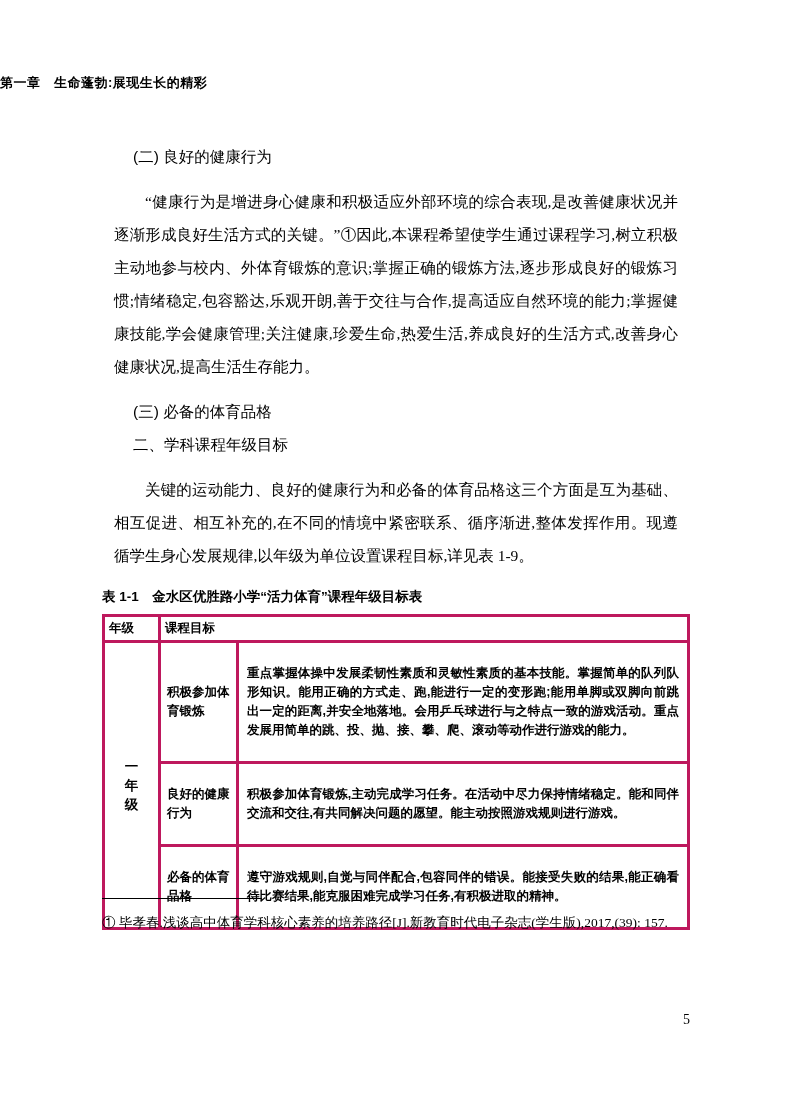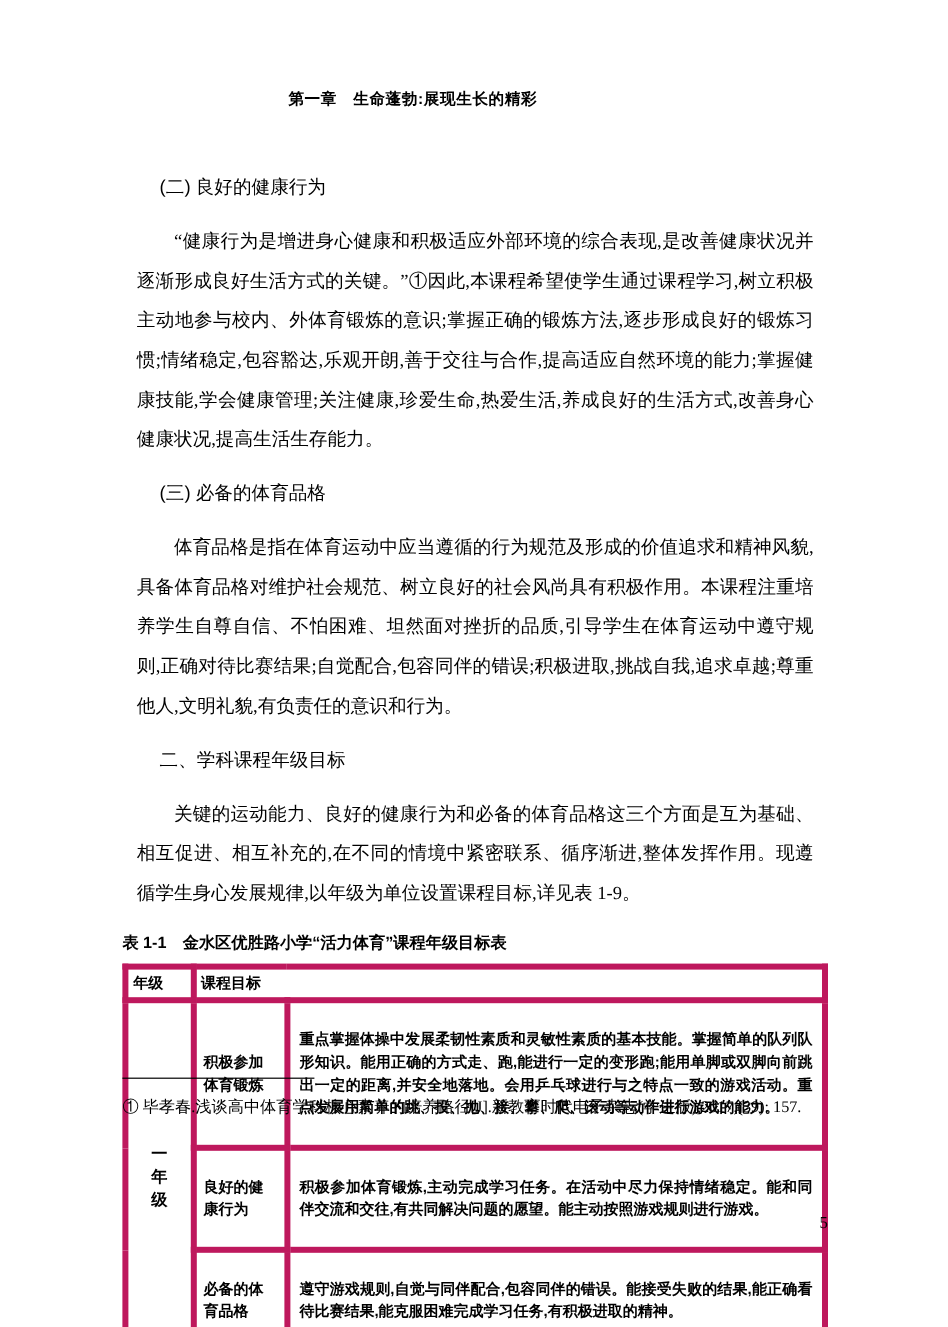--- a/index.html
+++ b/index.html
@@ -10,21 +10,21 @@
     height: 1106px;
     background: #ffffff;
     color: #111;
     overflow: hidden;
   }
   .running-header {
     position: absolute;
     top: 74px;
     left: 0;
     right: 102px;
-    text-align: center;
+    text-align: left;
     font-family: "Liberation Sans", sans-serif;
     font-weight: bold;
     font-size: 13px;
     letter-spacing: 0.5px;
     color: #000;
   }
   .content {
     position: absolute;
     left: 102px;
     top: 140px;
@@ -59,21 +59,21 @@
     border-collapse: collapse;
     width: 100%;
     margin-top: 6px;
     font-family: "Liberation Sans", sans-serif;
     font-size: 12.5px;
     line-height: 19px;
     border: 2px solid #000;
     color: #000;
   }
   table.goals th, table.goals td {
-    border: 5px solid #be185d;
+    border: 3px solid #be185d;
     font-weight: bold;
   }
   table.goals th { height: 26px; padding: 2px 4px; }
   td.grade-cell {
     text-align: center;
     vertical-align: middle;
     font-size: 13.5px;
     width: 56px;
     padding: 19px;
   }
@@ -127,21 +127,20 @@
   <div class="running-header">第一章　生命蓬勃:展现生长的精彩</div>
 
   <div class="content">
 
     <h3 class="sub-heading">(二) 良好的健康行为</h3>
 
     <p class="body-para">“健康行为是增进身心健康和积极适应外部环境的综合表现,是改善健康状况并逐渐形成良好生活方式的关键。”①因此,本课程希望使学生通过课程学习,树立积极主动地参与校内、外体育锻炼的意识;掌握正确的锻炼方法,逐步形成良好的锻炼习惯;情绪稳定,包容豁达,乐观开朗,善于交往与合作,提高适应自然环境的能力;掌握健康技能,学会健康管理;关注健康,珍爱生命,热爱生活,养成良好的生活方式,改善身心健康状况,提高生活生存能力。</p>
 
     <h3 class="sub-heading">(三) 必备的体育品格</h3>
 
-    <p class="body-para">体育品格是指在体育运动中应当遵循的行为规范及形成的价值追求和精神风貌,具备体育品格对维护社会规范、树立良好的社会风尚具有积极作用。本课程注重培养学生自尊自信、不怕困难、坦然面对挫折的品质,引导学生在体育运动中遵守规则,正确对待比赛结果;自觉配合,包容同伴的错误;积极进取,挑战自我,追求卓越;尊重他人,文明礼貌,有负责任的意识和行为。</p>
 
     <h3 class="sub-heading">二、学科课程年级目标</h3>
 
     <p class="body-para">关键的运动能力、良好的健康行为和必备的体育品格这三个方面是互为基础、相互促进、相互补充的,在不同的情境中紧密联系、循序渐进,整体发挥作用。现遵循学生身心发展规律,以年级为单位设置课程目标,详见表 1-9。</p>
 
     <div class="table-caption">表 1-1　金水区优胜路小学“活力体育”课程年级目标表</div>
 
     <table class="goals">
       <tbody>
         <tr>

